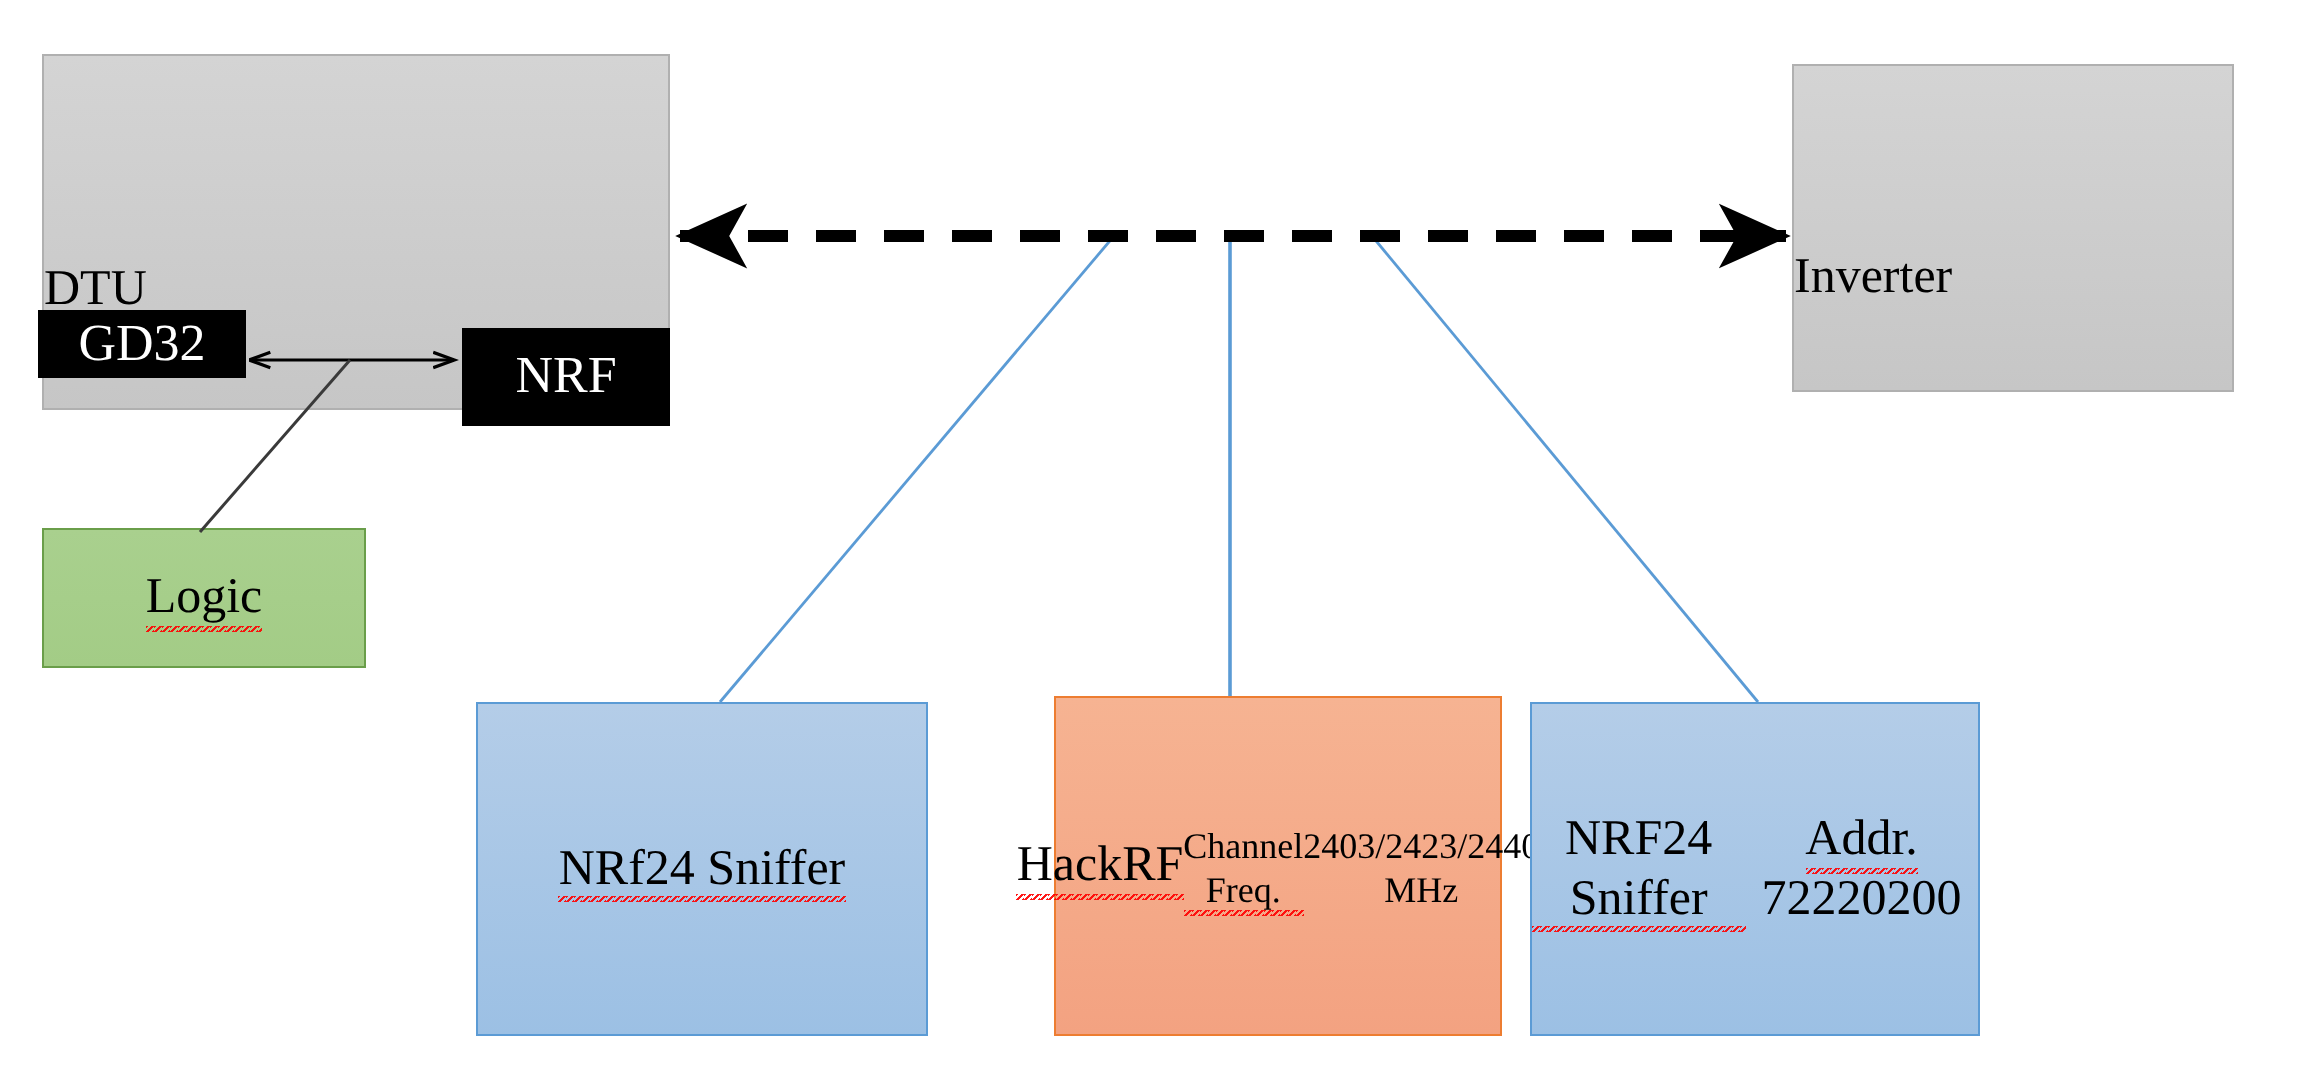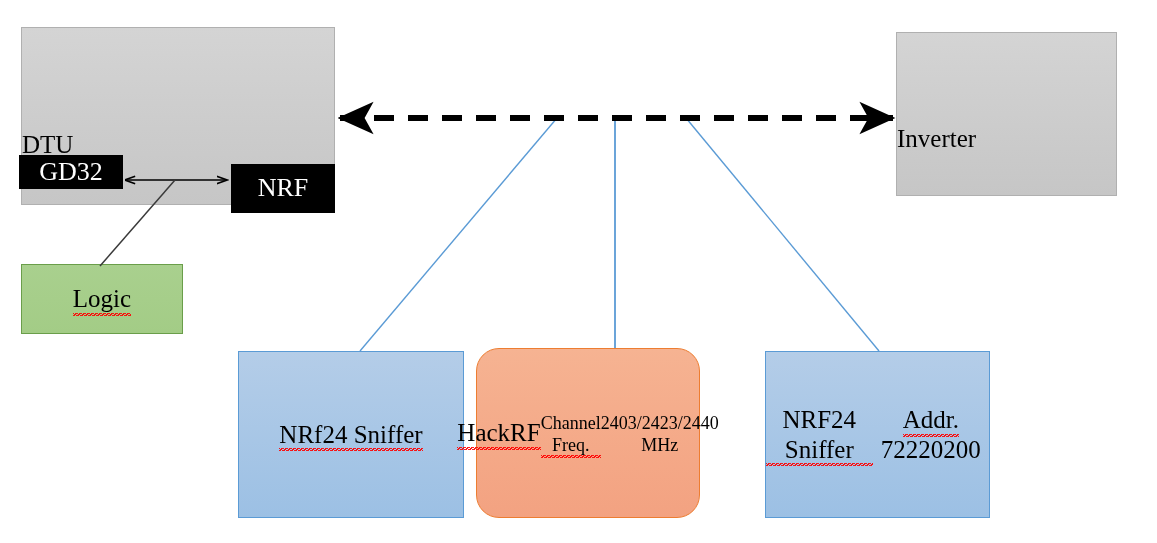--- a/index.html
+++ b/index.html
@@ -75,21 +75,21 @@
     border: 1px solid #5b9bd5;
     font-size: 25px;
     z-index: 2;
   }
   .orange-box {
     background: linear-gradient(to bottom, #f6b392 0%, #f3a281 100%);
     border: 1px solid #ed7d31;
     z-index: 2;
   }
   #sniffer-left  { left: 238px; top: 351px; width: 226px; height: 167px; }
-  #hackrf-box    { left: 476px; top: 348px; width: 224px; height: 170px; border-radius: 23px; }
+  #hackrf-box    { left: 527px; top: 348px; width: 224px; height: 170px; }
   #sniffer-right { left: 765px; top: 351px; width: 225px; height: 167px; }
 
   .hackrf-title { font-size: 25px; }
   .hackrf-sub   { font-size: 18px; margin-top: 3px; }
 
   
   .sq {
     position: relative;
     display: inline-block;
   }

